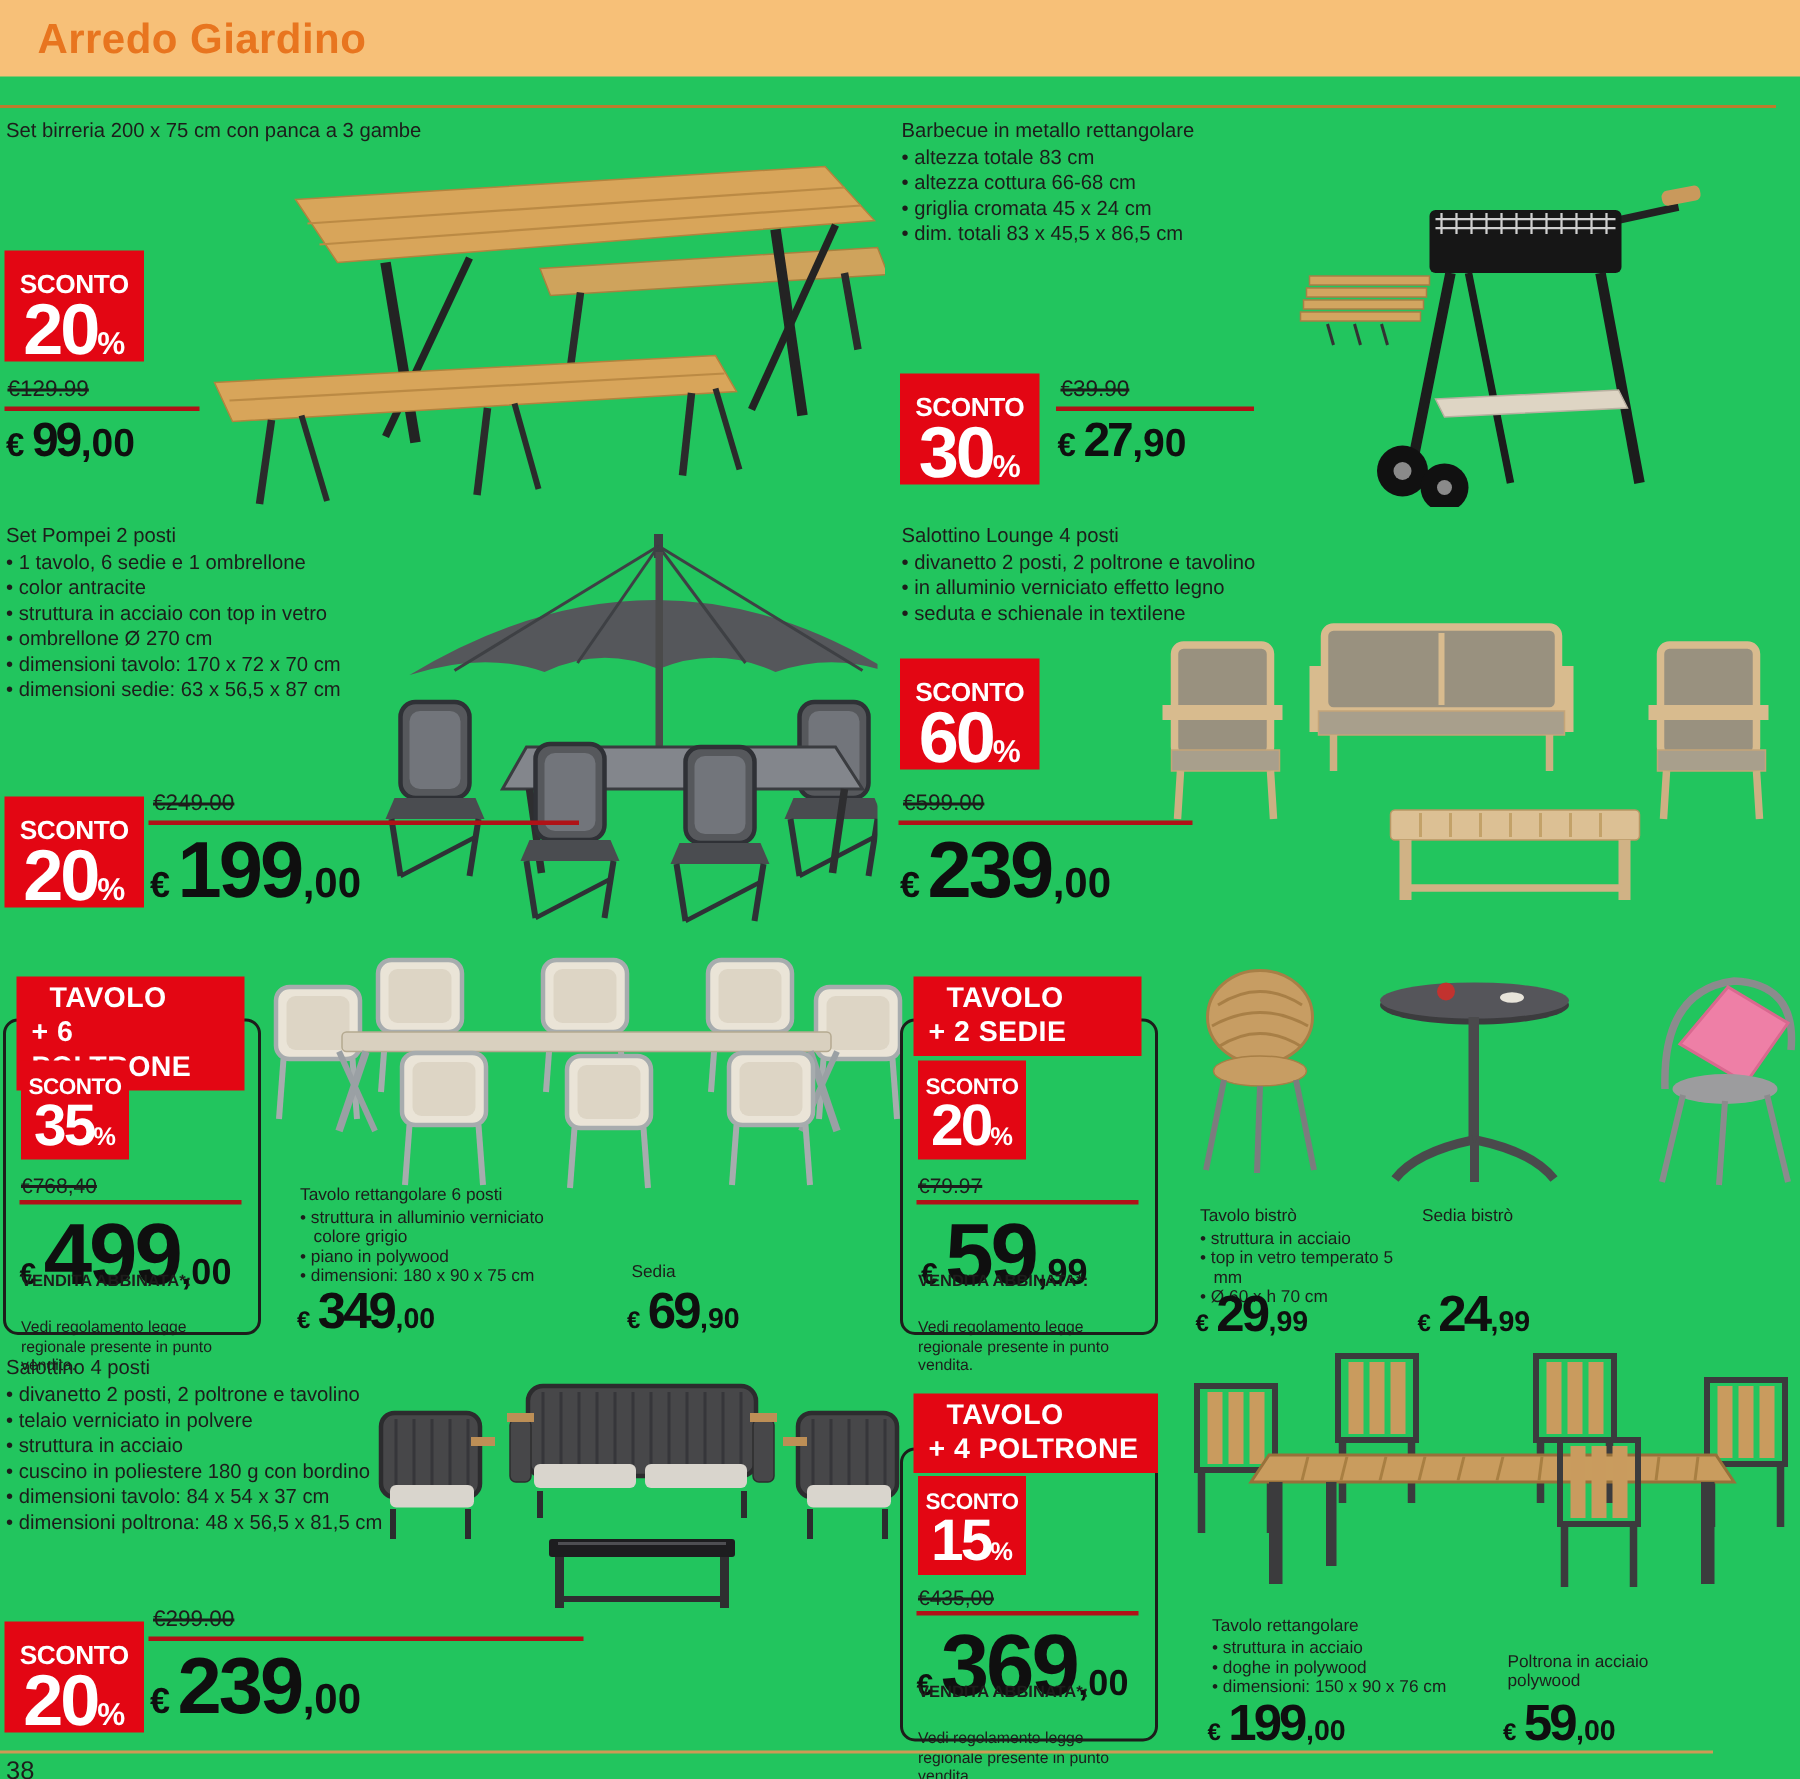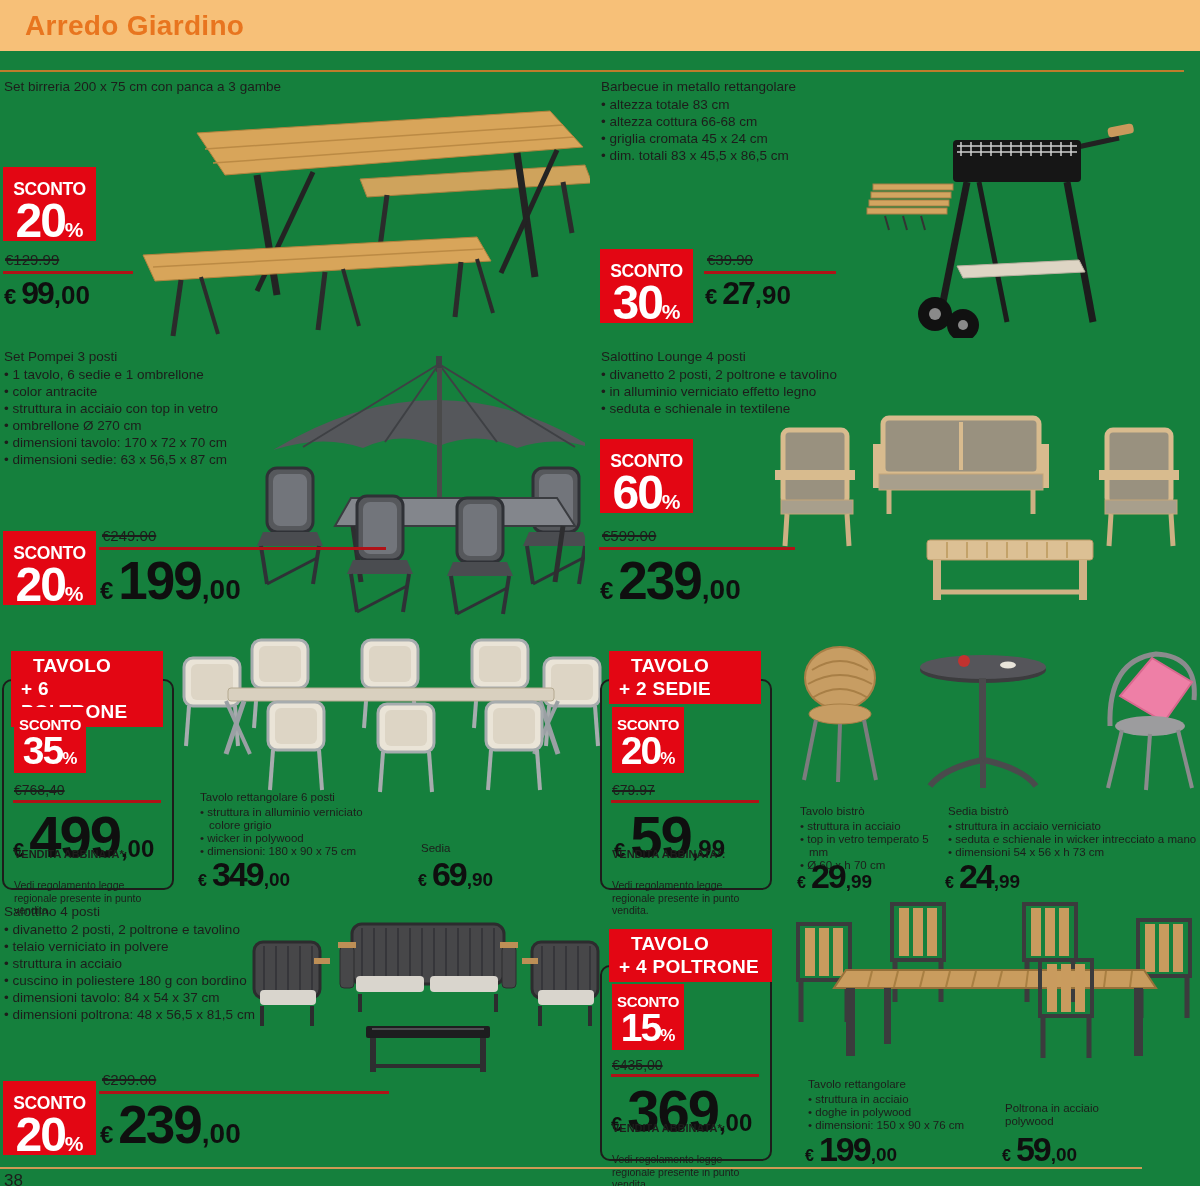--- a/index.html
+++ b/index.html
@@ -1,17 +1,17 @@
 <!DOCTYPE html>
 <html><head>
 <meta charset="utf-8">
 <style>
   * { margin:0; padding:0; box-sizing:border-box; }
   body { background:#ffffff; font-family:"Liberation Sans", sans-serif; color:#1d1d1b; }
-  .page { position:relative; width:1200px; height:1186px; background:#15803d; overflow:hidden; }
+  .page { position:relative; width:1200px; height:1186px; background:#22c55e; overflow:hidden; }
   .abs { position:absolute; }
 
   .hbar { background:#f7c078; }
   .htitle { font-size:28px; font-weight:800; color:#e8751f; letter-spacing:.3px; }
   .rule { background:#bd7c2c; }
   .rule2 { background:#cf9a55; }
 
   .ptitle { font-size:13.5px; line-height:16px; }
   .bl div { font-size:13.5px; line-height:17px; padding-left:11px; text-indent:-11px; }
   .bl div::before { content:"• "; }
@@ -142,21 +142,21 @@
   <div class="abs sconto sconto-lg" style="left:600px;top:249px;width:93px;height:74px;">
     <span class="slbl">SCONTO</span>
     <span class="snum">30</span><span class="spct">%</span>
   </div>
   <div class="abs oldp" style="left:707px;top:251px;">€39.90</div>
   <div class="abs redline" style="left:704px;top:271px;width:132px;"></div>
   <div class="abs price p48" style="left:705px;top:275px;">
     <span class="cur">€</span><span class="int">27</span><span class="dec">,90</span>
   </div>
 
-  <div class="abs ptitle" style="left:4px;top:349px;">Set Pompei 3 posti</div>
+  <div class="abs ptitle" style="left:4px;top:349px;">Set Pompei 2 posti</div>
   <div class="abs bl" style="left:4px;top:366px;width:250px;">
     <div>1 tavolo, 6 sedie e 1 ombrellone</div>
     <div>color antracite</div>
     <div>struttura in acciaio con top in vetro</div>
     <div>ombrellone Ø 270 cm</div>
     <div>dimensioni tavolo: 170 x 72 x 70 cm</div>
     <div>dimensioni sedie: 63 x 56,5 x 87 cm</div>
   </div>
   <svg class="abs" style="left:245px;top:348px;" width="340" height="268" viewBox="0 0 340 268">
     <defs>
@@ -286,21 +286,21 @@
     <line x1="360" y1="73" x2="378" y2="126" stroke="#9aa0a4" stroke-width="5"></line>
     <line x1="378" y1="73" x2="354" y2="126" stroke="#9aa0a4" stroke-width="4"></line>
     <use href="#wch" x="88" y="74"></use>
     <use href="#wch" x="198" y="76"></use>
     <use href="#wch" x="306" y="74"></use>
   </svg>
   <div class="abs sub" style="left:200px;top:791px;width:168px;">
     <div class="t">Tavolo rettangolare 6 posti</div>
     <div class="bl2">
       <div>struttura in alluminio verniciato colore grigio</div>
-      <div>wicker in polywood</div>
+      <div>piano in polywood</div>
       <div>dimensioni: 180 x 90 x 75 cm</div>
     </div>
   </div>
   <div class="abs price p34" style="left:198px;top:855px;">
     <span class="cur">€</span><span class="int">349</span><span class="dec">,00</span>
   </div>
   <div class="abs sub" style="left:421px;top:842px;">
     <div class="t">Sedia</div>
   </div>
   <div class="abs price p34" style="left:418px;top:855px;">
@@ -357,25 +357,20 @@
       <div>struttura in acciaio</div>
       <div>top in vetro temperato 5 mm</div>
       <div>Ø 60 x h 70 cm</div>
     </div>
   </div>
   <div class="abs price p34" style="left:797px;top:857px;">
     <span class="cur">€</span><span class="int">29</span><span class="dec">,99</span>
   </div>
   <div class="abs sub" style="left:948px;top:805px;width:250px;">
     <div class="t">Sedia bistrò</div>
-    <div class="bl2">
-      <div>struttura in acciaio verniciato</div>
-      <div>seduta e schienale in wicker intrecciato a mano</div>
-      <div>dimensioni 54 x 56 x h 73 cm</div>
-    </div>
   </div>
   <div class="abs price p34" style="left:945px;top:857px;">
     <span class="cur">€</span><span class="int">24</span><span class="dec">,99</span>
   </div>
 
   <div class="abs ptitle" style="left:4px;top:904px;">Salottino 4 posti</div>
   <div class="abs bl" style="left:4px;top:921px;width:262px;">
     <div>divanetto 2 posti, 2 poltrone e tavolino</div>
     <div>telaio verniciato in polvere</div>
     <div>struttura in acciaio</div>

